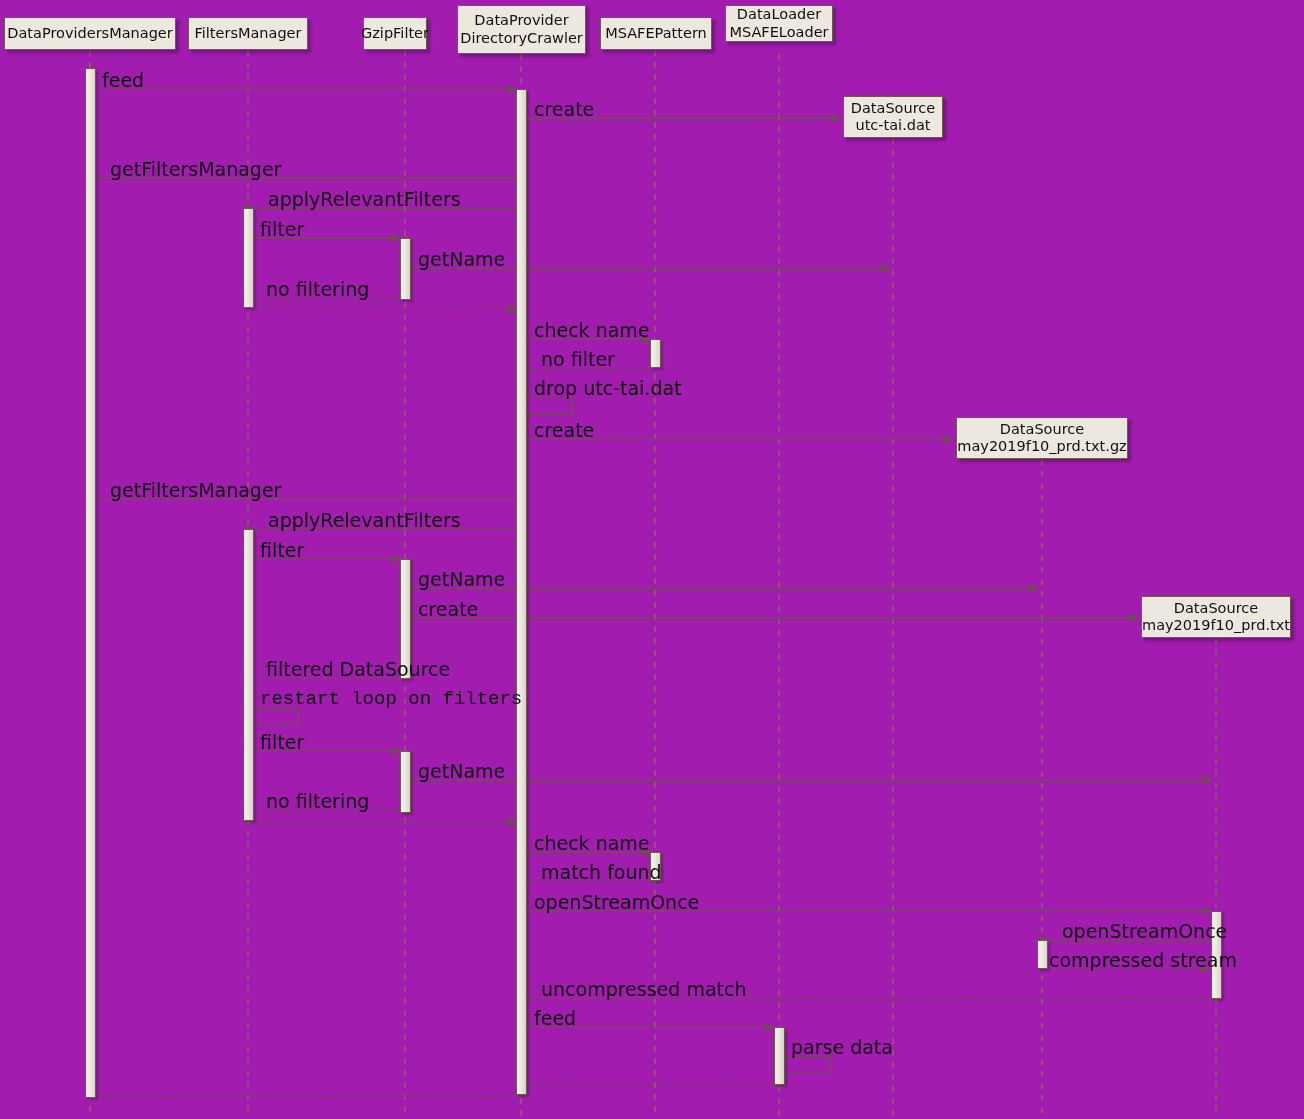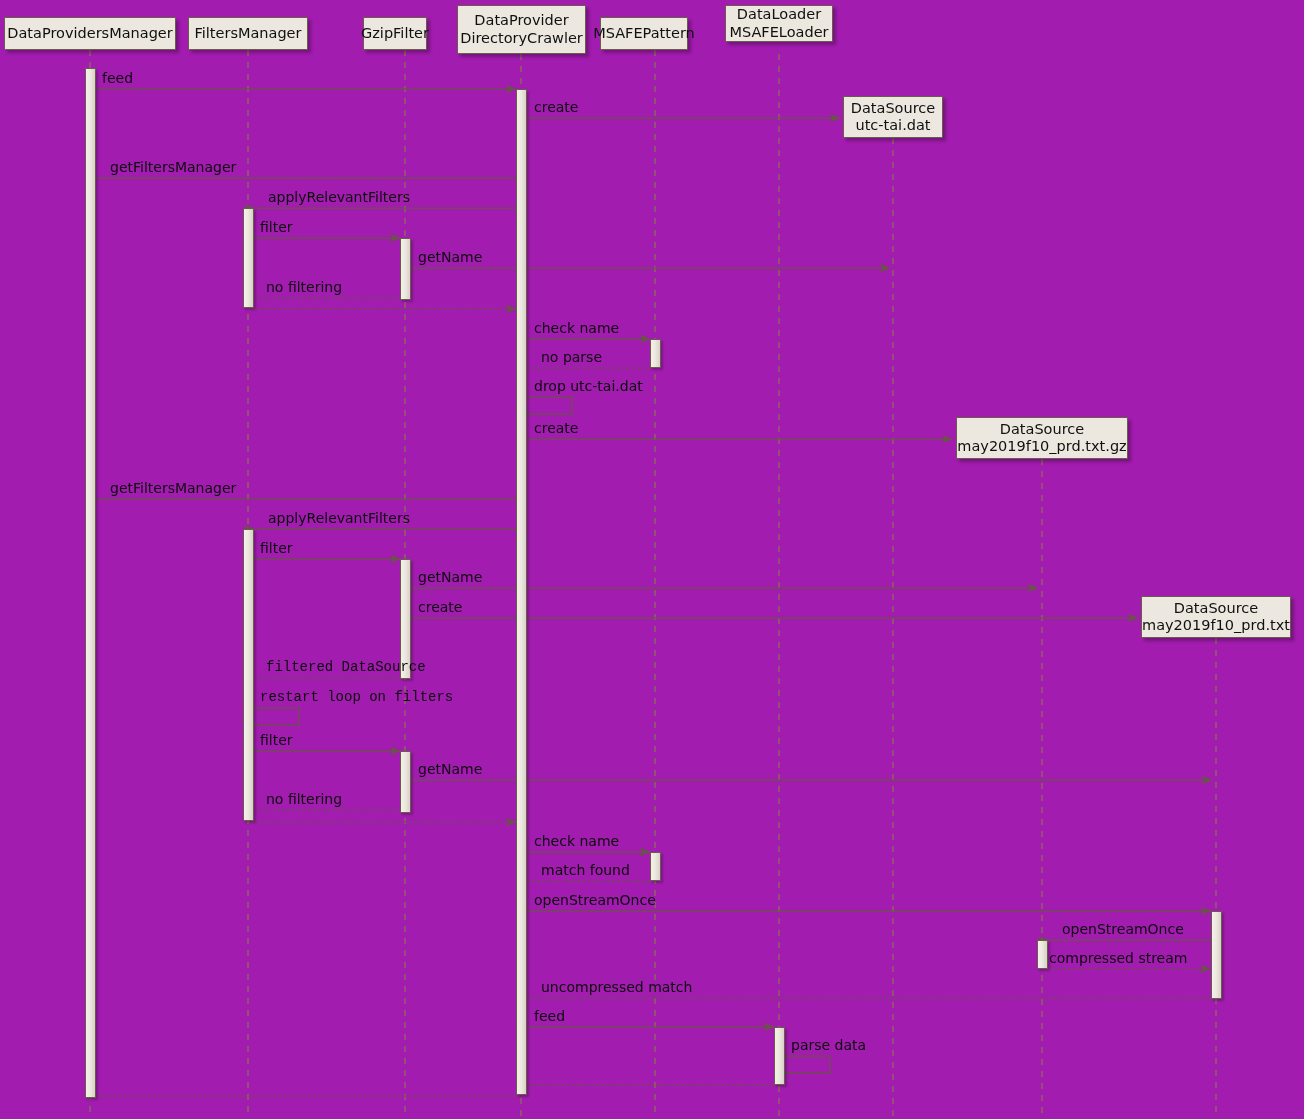--- a/index.html
+++ b/index.html
@@ -6,21 +6,21 @@
   body{font-family:"DejaVu Sans","Liberation Sans",sans-serif;}
   #diagram{position:relative;width:1304px;height:1119px;background:#a21caf;overflow:hidden;}
   #svg-layer{position:absolute;left:0;top:0;width:1304px;height:1119px;}
   .pbox{position:absolute;box-sizing:border-box;background:#ECE8DF;border:1.4px solid #6B5B4B;
         box-shadow:3px 3px 3px rgba(0,0,0,0.28);display:flex;align-items:center;justify-content:center;
         text-align:center;font-size:14.5px;color:#101010;line-height:1.18;padding:3px 6px;}
   .pbox span{display:block;white-space:pre-line;}
   .act{position:absolute;box-sizing:border-box;width:11px;
        background:linear-gradient(to right,#F4F1EA 0%,#EDE9E1 45%,#D8D2C6 100%);
        border:1.2px solid #6B5B4B;box-shadow:2px 2px 2px rgba(0,0,0,0.22);}
-  .msglabel{position:absolute;font-size:14px;color:#0d0d0d;white-space:nowrap;line-height:1;}
+  .msglabel{position:absolute;font-size:19px;color:#0d0d0d;white-space:nowrap;line-height:1;}
 </style>
 </head>
 <body>
 
 <div id="diagram">
   <svg id="svg-layer" viewBox="0 0 1304 1119" xmlns="http://www.w3.org/2000/svg">
     <defs>
       <marker id="ah" markerWidth="11" markerHeight="9" refX="10.5" refY="4.5" orient="auto" markerUnits="userSpaceOnUse">
         <path d="M0,0 L11,4.5 L0,9 L3.2,4.5 Z" fill="#6B5348"></path>
       </marker>
@@ -83,21 +83,21 @@
       <div class="pbox" style="left: 188px; top: 17px; width: 120px; height: 33px;">
         <span>FiltersManager</span>
       </div>
       <div class="pbox" style="left: 363px; top: 17px; width: 64px; height: 33px;">
         <span>GzipFilter</span>
       </div>
       <div class="pbox" style="left: 457px; top: 5px; width: 129px; height: 49px;">
         <span>DataProvider
 DirectoryCrawler</span>
       </div>
-      <div class="pbox" style="left: 600px; top: 17px; width: 88px; height: 33px;">
+      <div class="pbox" style="left: 600px; top: 17px; width: 112px; height: 33px;">
         <span>MSAFEPattern</span>
       </div>
       <div class="pbox" style="left: 725px; top: 5px; width: 108px; height: 37px;">
         <span>DataLoader
 MSAFELoader</span>
       </div>
       <div class="pbox" style="left: 843px; top: 96px; width: 100px; height: 42px;">
         <span>DataSource
 utc-tai.dat</span>
       </div>
@@ -126,29 +126,29 @@
     </div>
   <div id="labels">
       <div class="msglabel" style="left: 102px; top: 71px;">feed</div>
       <div class="msglabel" style="left: 534px; top: 100px;">create</div>
       <div class="msglabel" style="left: 110px; top: 160px;">getFiltersManager</div>
       <div class="msglabel" style="left: 268px; top: 190px;">applyRelevantFilters</div>
       <div class="msglabel" style="left: 260px; top: 220px;">filter</div>
       <div class="msglabel" style="left: 418px; top: 250px;">getName</div>
       <div class="msglabel" style="left: 266px; top: 280px;">no filtering</div>
       <div class="msglabel" style="left: 534px; top: 321px;">check name</div>
-      <div class="msglabel" style="left: 541px; top: 350px;">no parse</div>
+      <div class="msglabel" style="left: 541px; top: 350px;">no filter</div>
       <div class="msglabel" style="left: 534px; top: 379px;">drop utc-tai.dat</div>
       <div class="msglabel" style="left: 534px; top: 421px;">create</div>
       <div class="msglabel" style="left: 110px; top: 481px;">getFiltersManager</div>
       <div class="msglabel" style="left: 268px; top: 511px;">applyRelevantFilters</div>
       <div class="msglabel" style="left: 260px; top: 541px;">filter</div>
       <div class="msglabel" style="left: 418px; top: 570px;">getName</div>
       <div class="msglabel" style="left: 418px; top: 600px;">create</div>
-      <div class="msglabel" style="left: 266px; top: 660px; font-family: Liberation Mono, monospace;">filtered DataSource</div>
+      <div class="msglabel" style="left: 266px; top: 660px;">filtered DataSource</div>
       <div class="msglabel" style="left: 260px; top: 690px; font-family: Liberation Mono, monospace;">restart loop on filters</div>
       <div class="msglabel" style="left: 260px; top: 733px;">filter</div>
       <div class="msglabel" style="left: 418px; top: 762px;">getName</div>
       <div class="msglabel" style="left: 266px; top: 792px;">no filtering</div>
       <div class="msglabel" style="left: 534px; top: 834px;">check name</div>
       <div class="msglabel" style="left: 541px; top: 863px; text-align: center;">match found</div>
       <div class="msglabel" style="left: 534px; top: 893px;">openStreamOnce</div>
       <div class="msglabel" style="left: 1062px; top: 922px;">openStreamOnce</div>
       <div class="msglabel" style="left: 1049px; top: 951px;">compressed stream</div>
       <div class="msglabel" style="left: 541px; top: 980px;">uncompressed match</div>

